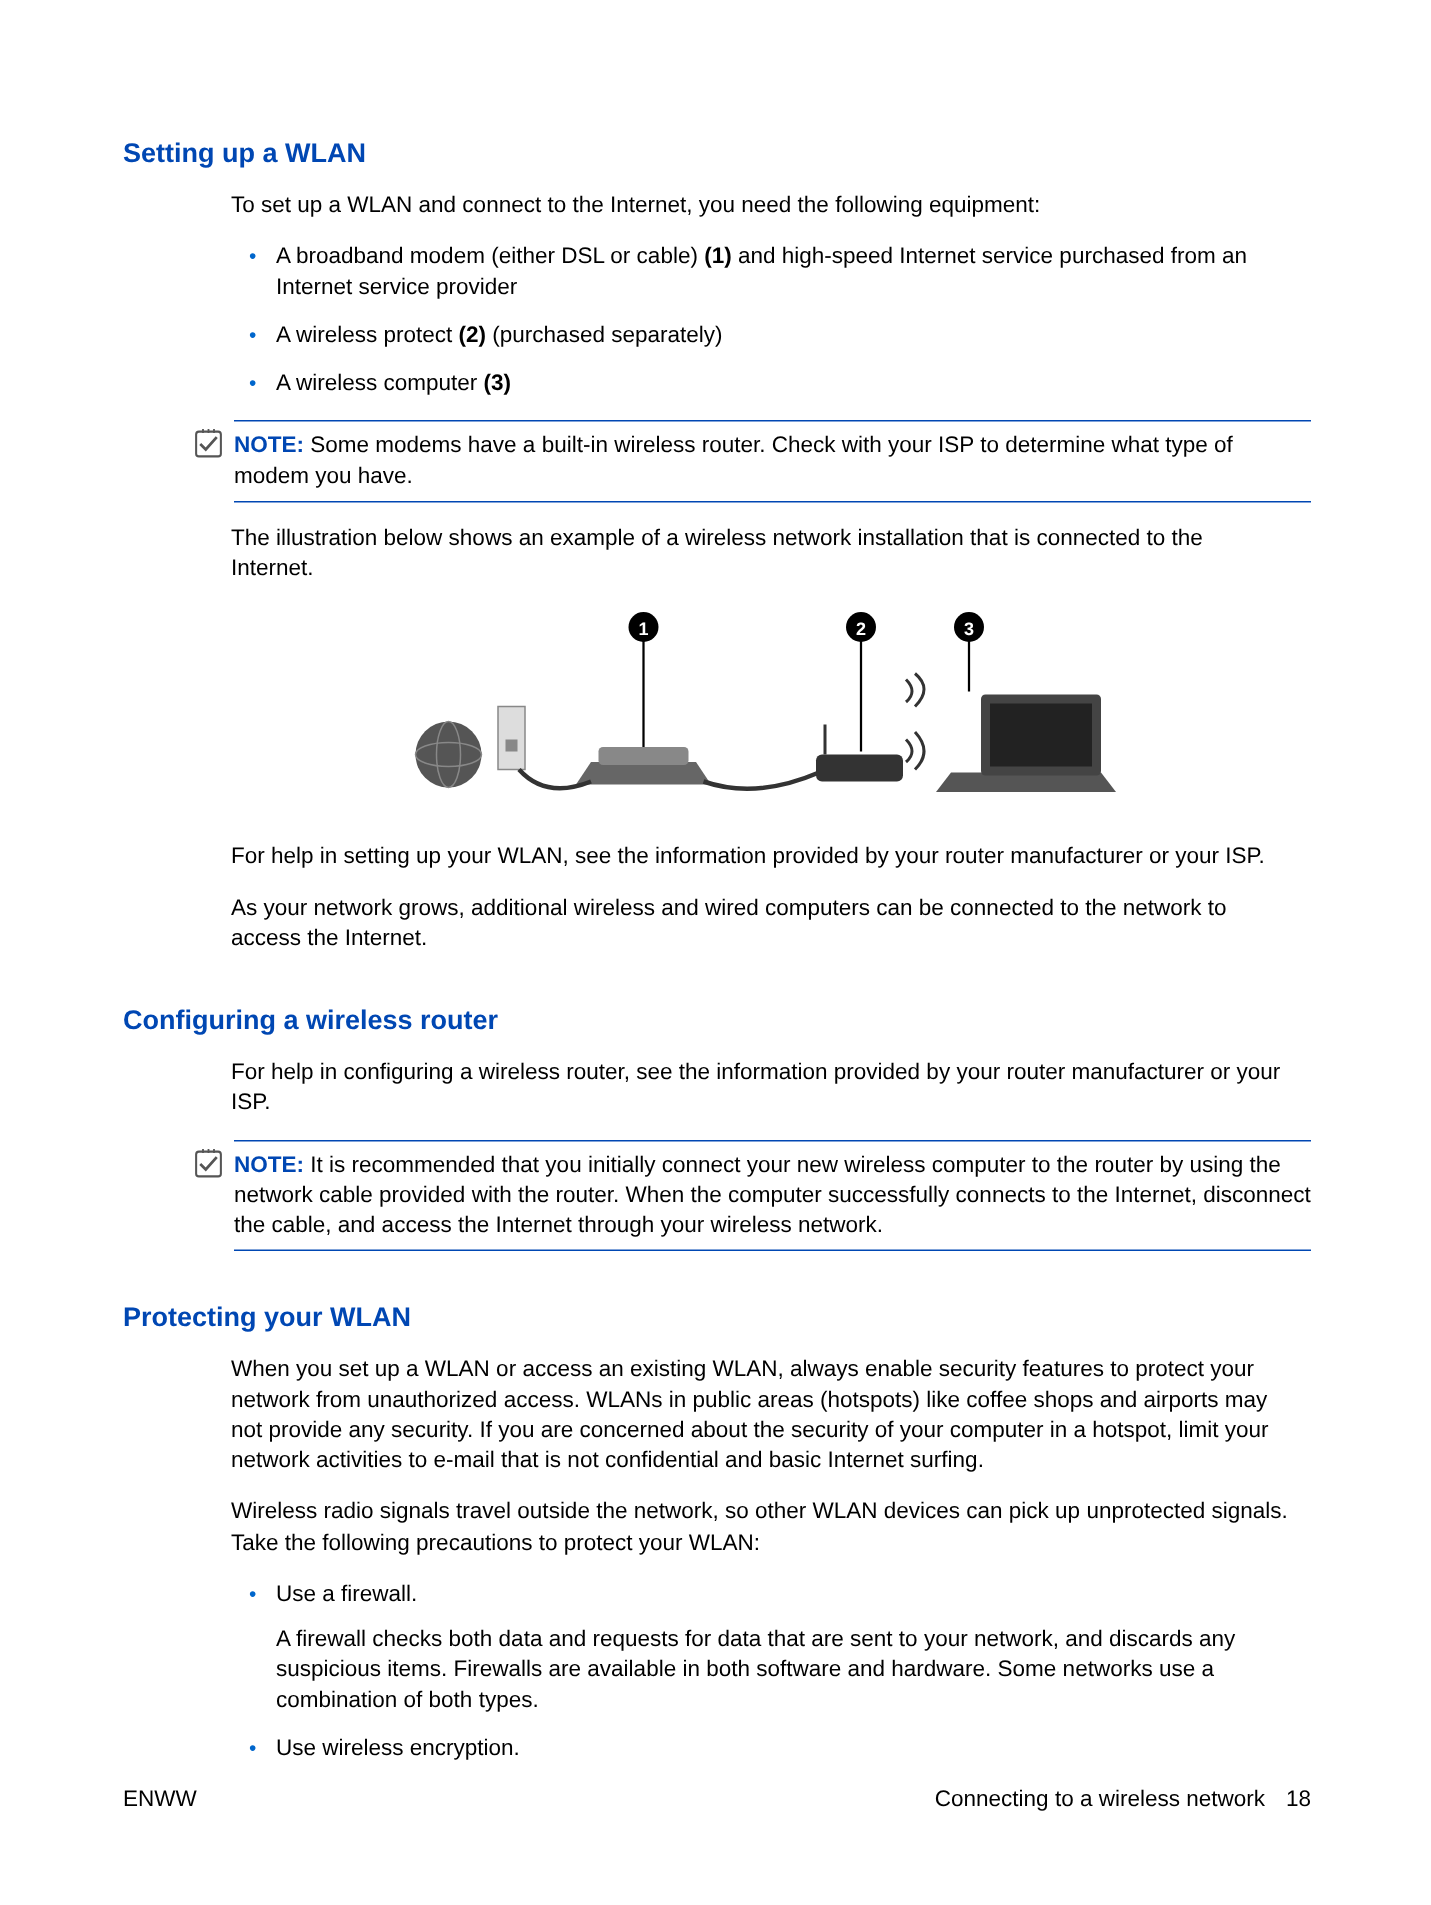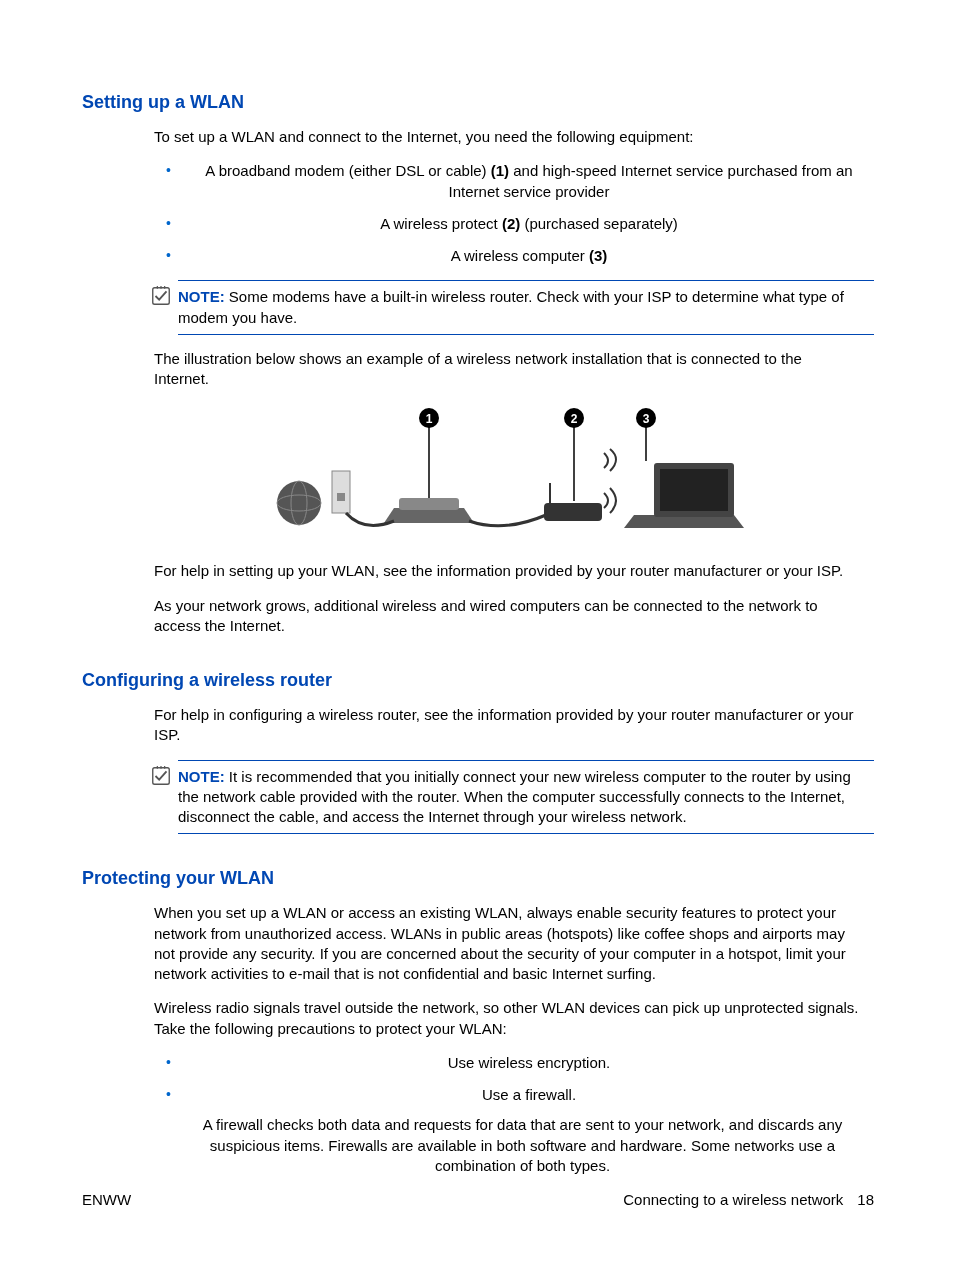--- a/index.html
+++ b/index.html
@@ -27,21 +27,20 @@
     margin-left: 72px;
   }
   p {
     margin: 0 13px 14px 0;
     line-height: 1.35;
   }
   ul {
     margin: 0 0 14px 0;
     padding-left: 30px;
     list-style: none;
-    text-align: center;
   }
   ul li {
     position: relative;
     margin-bottom: 12px;
     line-height: 1.35;
   }
   ul li::before {
     content: "•";
     color: #0066cc;
     position: absolute;
@@ -51,21 +50,21 @@
   }
   .sub-p {
     margin-top: 10px;
     margin-bottom: 0;
   }
   .bold { font-weight: bold; }
   .note-block {
     border-top: 1px solid #0047b3;
     border-bottom: 1px solid #0047b3;
     padding: 6px 0 6px 0;
-    margin: 0 0 14px 96px;
+    margin: 0 0 14px 74px;
     position: relative;
     line-height: 1.35;
   }
   .note-icon {
     position: absolute;
     left: -28px;
     top: 4px;
     width: 22px;
     height: 22px;
   }
@@ -193,25 +192,25 @@
 
   <div class="section-gap"></div>
 
   <h2 class="section">Protecting your WLAN</h2>
 
   <div class="body-indent">
     <p>When you set up a WLAN or access an existing WLAN, always enable security features to protect your network from unauthorized access. WLANs in public areas (hotspots) like coffee shops and airports may not provide any security. If you are concerned about the security of your computer in a hotspot, limit your network activities to e-mail that is not confidential and basic Internet surfing.</p>
     <p>Wireless radio signals travel outside the network, so other WLAN devices can pick up unprotected signals. Take the following precautions to protect your WLAN:</p>
     <ul>
       <li>
-        <span>Use wireless encryption.</span>
-      </li>
-      <li>
         <span>Use a firewall.</span>
         <p class="sub-p">A firewall checks both data and requests for data that are sent to your network, and discards any suspicious items. Firewalls are available in both software and hardware. Some networks use a combination of both types.</p>
+      </li>
+      <li>
+        <span>Use wireless encryption.</span>
       </li>
     </ul>
   </div>
 
   <div class="footer">
     <span>ENWW</span>
     <span>
       <span>Connecting to a wireless network</span><span class="pgnum">18</span>
     </span>
   </div>

